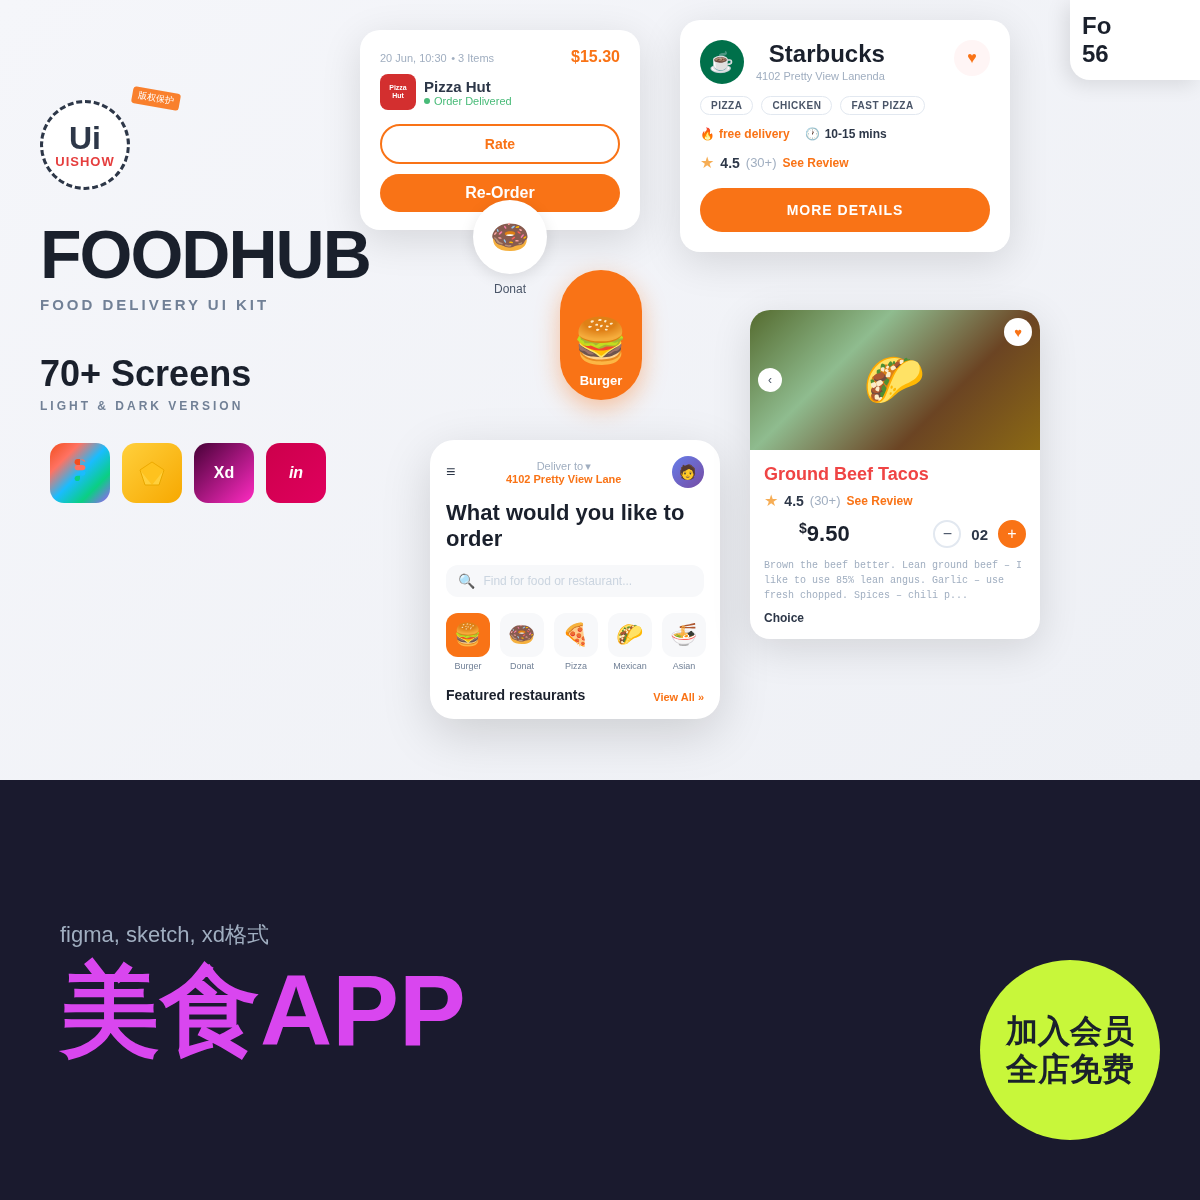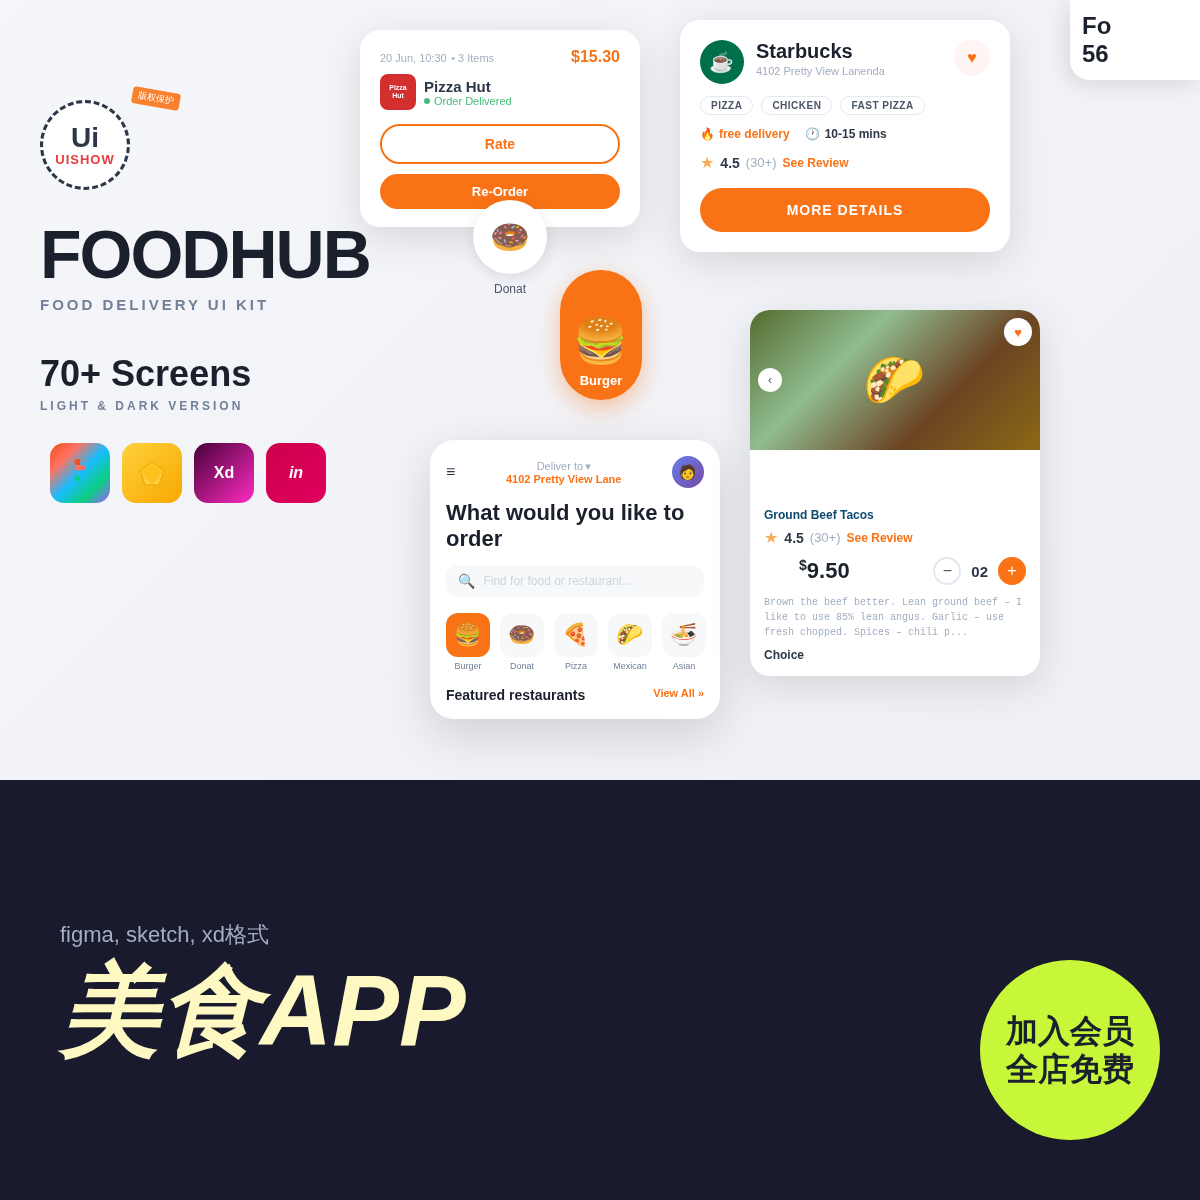--- a/index.html
+++ b/index.html
@@ -46,21 +46,21 @@
       position: relative;
       background: white;
       margin-bottom: 20px;
     }
 
     .ui-badge-inner {
       text-align: center;
     }
 
     .ui-badge .ui-text {
-      font-size: 28px;
+      font-size: 32px;
       font-weight: 900;
       color: #2d3748;
       line-height: 1;
     }
 
     .ui-badge .show-text {
       font-size: 13px;
       color: #e53e3e;
       font-weight: 700;
       letter-spacing: 1px;
@@ -228,21 +228,21 @@
       text-align: center;
       cursor: pointer;
     }
 
     .btn-reorder {
       flex: 1;
       padding: 10px;
       background: #f97316;
       border-radius: 25px;
       color: white;
-      font-size: 13px;
+      font-size: 16px;
       font-weight: 600;
       text-align: center;
       cursor: pointer;
       border: none;
     }
 
     
     .food-category-donat {
       position: absolute;
       top: 200px;
@@ -333,23 +333,24 @@
       height: 44px;
       background: #00704a;
       border-radius: 50%;
       display: flex;
       align-items: center;
       justify-content: center;
       font-size: 20px;
     }
 
     .starbucks-name {
-      font-size: 20px;
+      font-size: 24px;
       font-weight: 800;
       color: #1a202c;
+      text-align: right;
     }
 
     .starbucks-address {
       font-size: 11px;
       color: #a0aec0;
       margin-top: 2px;
     }
 
     .heart-btn {
       width: 36px;
@@ -537,21 +538,21 @@
 
     .cat-label {
       font-size: 9px;
       color: #718096;
       font-weight: 500;
     }
 
     .featured-header {
       display: flex;
       justify-content: space-between;
-      align-items: flex-start;
+      align-items: flex-end;
     }
 
     .featured-title {
       font-size: 14px;
       font-weight: 800;
       color: #1a202c;
     }
 
     .view-all {
       font-size: 11px;
@@ -611,25 +612,24 @@
       justify-content: center;
       font-size: 13px;
       color: #f97316;
     }
 
     .beef-content {
       padding: 14px;
     }
 
     .beef-name {
-      font-size: 12px;
+      font-size: 18px;
       font-weight: 800;
-      color: #0c4a6e;
+      color: #ef4444;
       margin-bottom: 6px;
-      margin-top: 44px;
     }
 
     .beef-rating {
       display: flex;
       align-items: center;
       gap: 6px;
       margin-bottom: 10px;
     }
 
     .beef-price-row {
@@ -729,23 +729,22 @@
     .bottom-formats {
       font-size: 22px;
       color: #a0aec0;
       margin-bottom: 10px;
       font-weight: 400;
     }
 
     .bottom-title-cn {
       font-size: 100px;
       font-weight: 900;
-      color: #fef9c3;
+      color: #d946ef;
       line-height: 1;
-      font-style: italic;
     }
 
     
     .snippet-right-top {
       position: absolute;
       top: 0;
       right: 0;
       width: 130px;
       background: white;
       border-radius: 0 0 0 20px;

